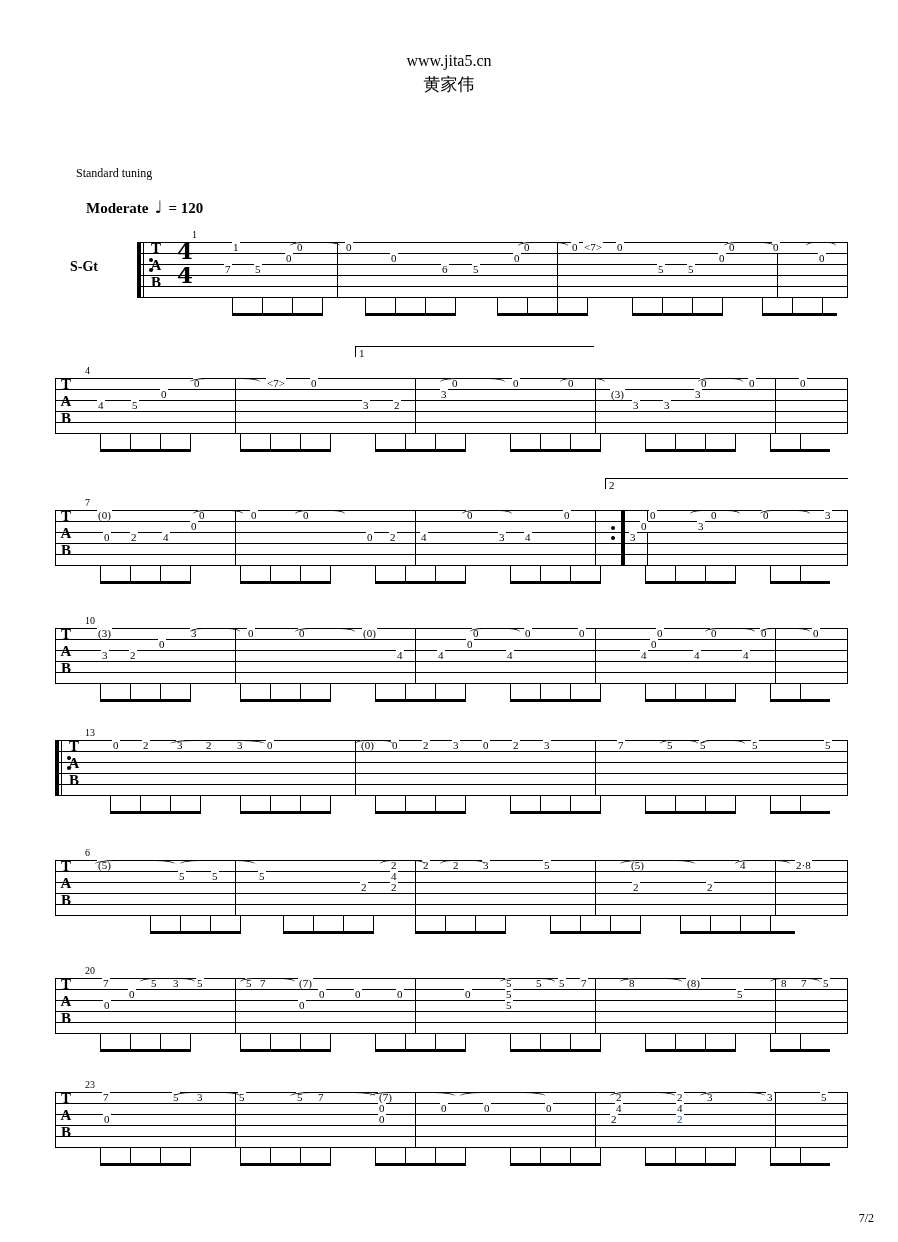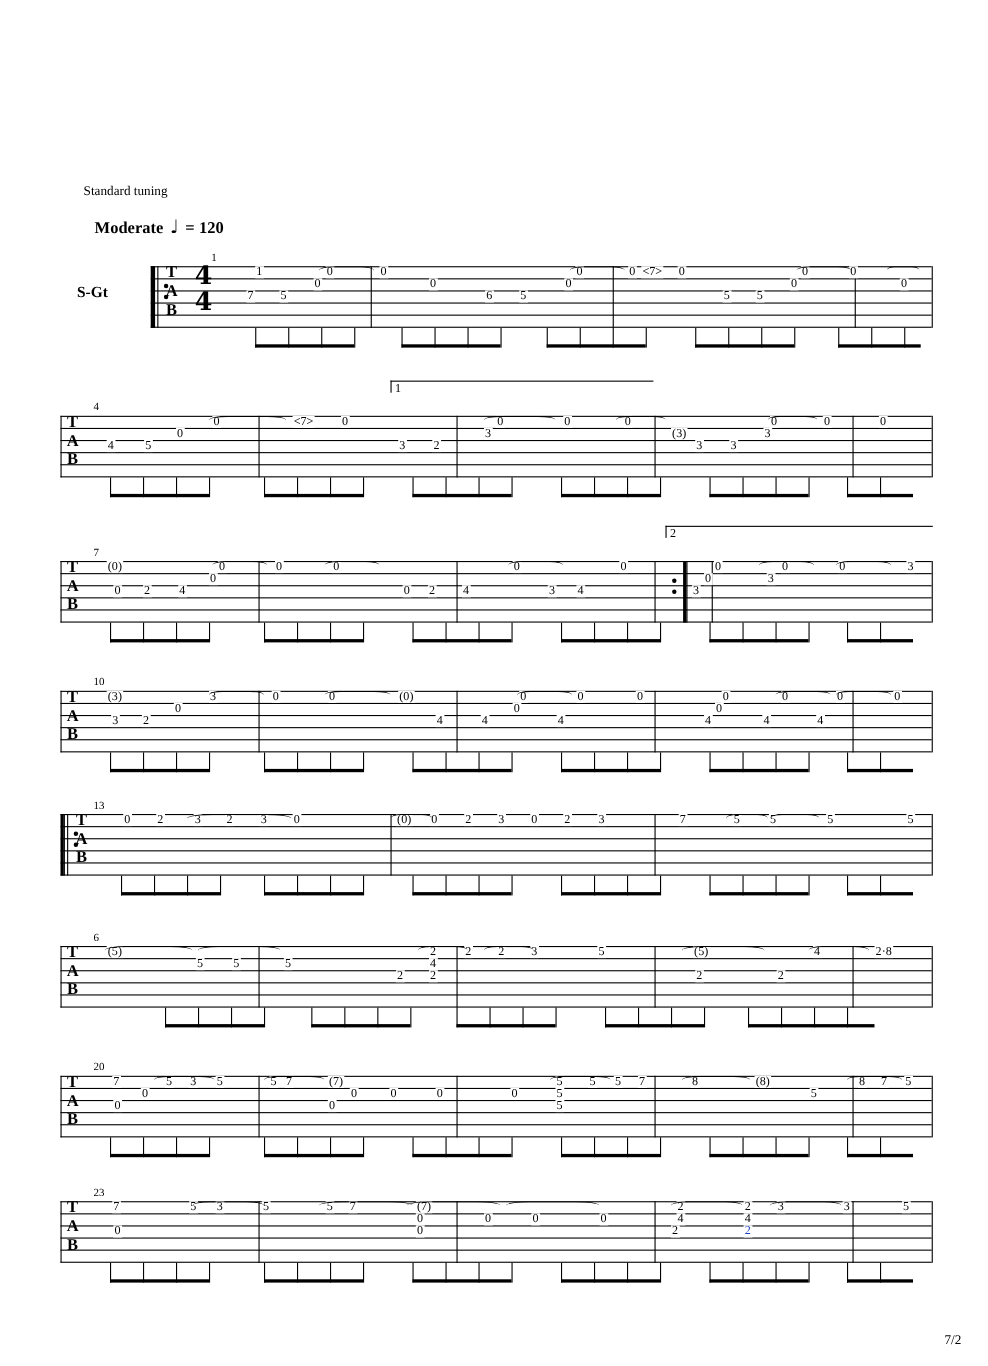--- a/index.html
+++ b/index.html
@@ -211,20 +211,22 @@
     font-size: 11px;
     font-family: "Liberation Serif", serif;
   }
 </style>
 </head>
 <body>
 
 <div class="page">
 
   <div class="title-block">
+    <div class="doc-url">www.jita5.cn</div>
+    <div class="doc-composer">黄家伟</div>
   </div>
 
   <div class="tuning">Standard tuning</div>
 
   <div class="tempo">
     <span>Moderate</span>
     <span class="note-glyph">♩</span>
     <span>= 120</span>
   </div>
 

